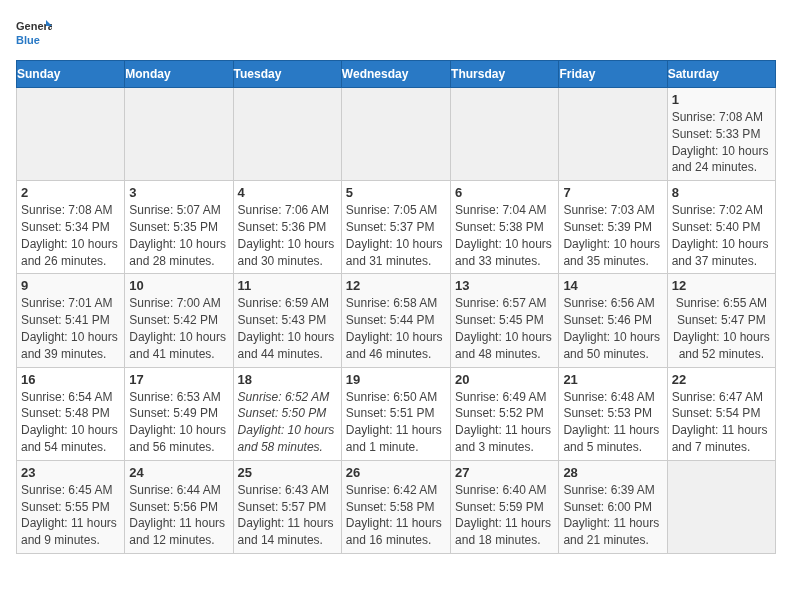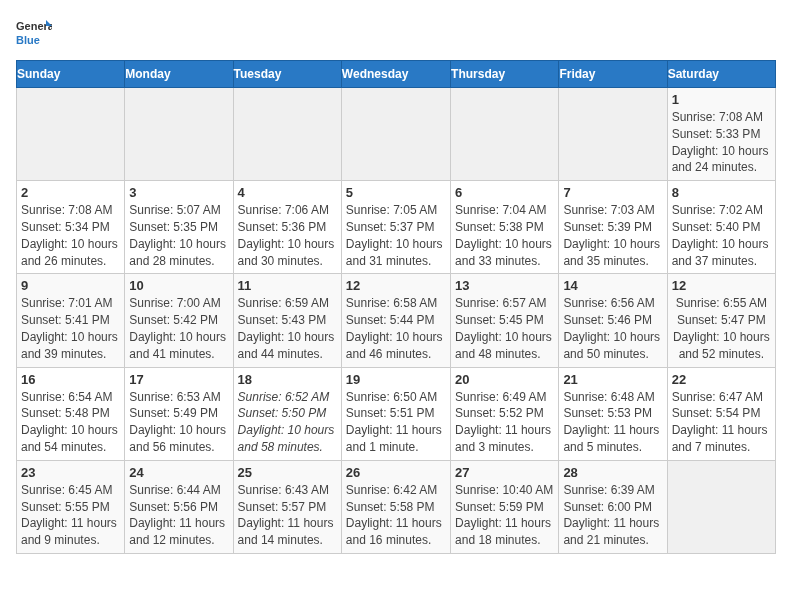--- a/index.html
+++ b/index.html
@@ -301,21 +301,21 @@
         </td>
         <td>
           <span class="day-number">26</span>
           <div class="day-detail" style="white-space: pre-line;">Sunrise: 6:42 AM
 Sunset: 5:58 PM
 Daylight: 11 hours
 and 16 minutes.</div>
         </td>
         <td>
           <span class="day-number">27</span>
-          <div class="day-detail" style="white-space: pre-line;">Sunrise: 10:40 AM
+          <div class="day-detail" style="white-space: pre-line;">Sunrise: 6:40 AM
 Sunset: 5:59 PM
 Daylight: 11 hours
 and 18 minutes.</div>
         </td>
         <td>
           <span class="day-number">28</span>
           <div class="day-detail" style="white-space: pre-line;">Sunrise: 6:39 AM
 Sunset: 6:00 PM
 Daylight: 11 hours
 and 21 minutes.</div>

